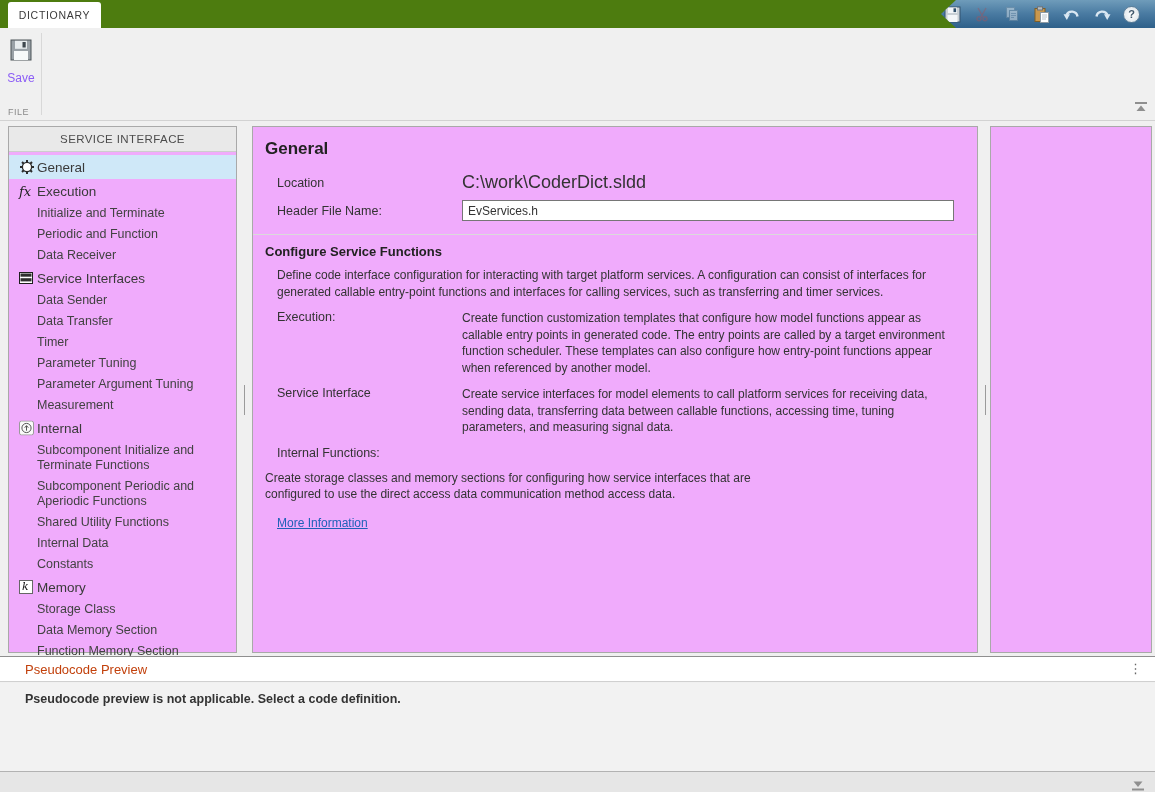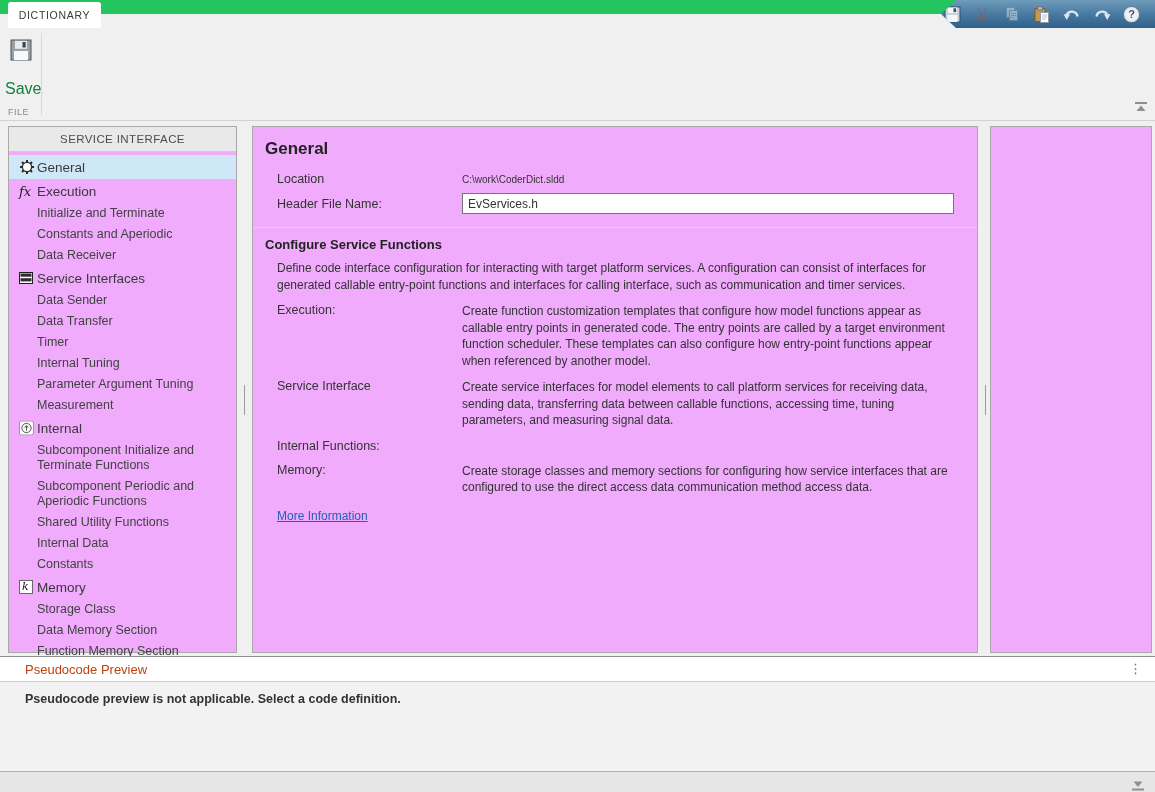--- a/index.html
+++ b/index.html
@@ -3,21 +3,21 @@
 <meta charset="utf-8">
 <style>
   * { box-sizing: border-box; }
   html,body { margin:0; padding:0; }
   body {
     width:1155px; height:792px; position:relative; overflow:hidden;
     font-family:"Liberation Sans", sans-serif; background:#f0f0f0; color:#333;
   }
 
   
-  .titlebar { position:absolute; left:0; top:0; width:100%; height:14px; background:#22c55e; }
+  .titlebar { position:absolute; left:0; top:0; width:100%; height:28px; background:#4d7c0f; }
   .app-tab {
     position:absolute; left:8px; top:2px; width:93px; height:26px; background:#fff;
     border-radius:3px 3px 0 0; display:flex; align-items:center; justify-content:center;
     font-size:10.5px; letter-spacing:.7px; color:#3a3a3a;
   }
   .qab {
     position:absolute; right:0; top:0; height:28px; width:214px;
     display:flex; align-items:center; justify-content:flex-end; gap:7px; padding-right:12px;
     background:linear-gradient(180deg,#6f9cba 0%,#4a7ba2 48%,#2e608a 100%);
     clip-path:polygon(15px 0, 100% 0, 100% 100%, 15px 100%, 0 50%);
@@ -26,21 +26,21 @@
   .qab-btn.disabled { opacity:.45; cursor:default; }
   .help-circle {
     width:17px; height:17px; border-radius:50%; background:radial-gradient(#ffffff,#d7dfe5);
     border:1px solid #5d7f99; color:#40576b; font-weight:bold; font-size:11px;
     display:flex; align-items:center; justify-content:center;
   }
 
   
   .ribbon { position:absolute; left:0; top:28px; width:100%; height:93px; background:#f0f0f0; border-bottom:1px solid #d2d2d2; }
   .save-button { position:absolute; left:5px; top:10px; width:32px; text-align:center; cursor:pointer; }
-  .save-button .lbl { margin-top:14px; font-size:16px; color:#15803d; }
+  .save-button .lbl { margin-top:5px; font-size:12px; color:#8b5cf6; }
   .file-section-label { position:absolute; left:8px; bottom:3px; font-size:9px; color:#8a8a8a; letter-spacing:.5px; }
   .ribbon-divider { position:absolute; left:41px; top:5px; bottom:5px; width:1px; background:#d8d8d8; }
   .ribbon-collapse { position:absolute; right:7px; bottom:4px; cursor:pointer; }
 
   
   .panel { position:absolute; background:#f0abfc; border:1px solid #a9a9a9; }
   .sidebar-panel   { left:8px;   top:126px; width:229px; height:527px; }
   .main-panel      { left:252px; top:126px; width:726px; height:527px; overflow:hidden; }
   .right-panel     { left:990px; top:126px; width:162px; height:527px; }
 
@@ -59,21 +59,21 @@
   .tree-item .ticon { position:absolute; left:10px; top:50%; transform:translateY(-50%); display:flex; align-items:center; }
   .icon-fx { font-family:"DejaVu Serif", serif; font-style:italic; font-size:13px; color:#222; }
   .icon-k  { font-family:"DejaVu Serif", serif; font-style:italic; font-size:11px; line-height:11px;
              border:1px solid #666; background:#fff; color:#111; padding:0 3px 1px 2px; }
 
   
   .main-inner { padding:10px 12px; }
   .general-title { font-size:17px; font-weight:bold; color:#222; margin:2px 0 13px 0; }
   .frow { display:flex; align-items:center; margin-bottom:7px; }
   .flabel { width:197px; flex-shrink:0; padding-left:12px; font-size:12.5px; }
-  .fvalue { font-size:10px; }
+  .fvalue { font-size:18px; }
   .header-file-input { width:492px; height:21px; border:1px solid #767676; font-size:12px; color:#333;
                        padding:7px 5px; font-family:"Liberation Sans", sans-serif; }
   .main-divider { border:none; border-top:1px solid #dadada; margin:13px -12px 9px -12px; }
   .section-title { font-size:13px; font-weight:bold; color:#222; margin:0 0 8px 0; }
   .intro-text { margin:0 0 10px 12px; width:678px; font-size:12px; line-height:1.38; }
   .crow { display:flex; margin-bottom:10px; }
   .clabel { width:197px; flex-shrink:0; padding-left:12px; font-size:12.5px; }
   .ctext { width:492px; font-size:12px; line-height:1.38; }
   .more-info-link { display:inline-block; margin:3px 0 0 12px; font-size:12px; color:#2062b8; text-decoration:underline; cursor:pointer; }
 
@@ -181,33 +181,33 @@
               <line x1="13" y1="3" x2="10.8" y2="5.2"></line>
               <line x1="5.2" y1="10.8" x2="3" y2="13"></line>
             </g>
             <circle cx="8" cy="8" r="4.6" fill="#fff" stroke="#2b2b2b" stroke-width="1.3"></circle>
           </svg>
         </span><span class="tree-label">General</span></div>
       <div class="tree-item level0"><span class="ticon">
           <span class="icon-fx">fx</span>
         </span><span class="tree-label">Execution</span></div>
       <div class="tree-item level1"><span class="tree-label">Initialize and Terminate</span></div>
-      <div class="tree-item level1"><span class="tree-label">Constants and Aperiodic</span></div>
+      <div class="tree-item level1"><span class="tree-label">Periodic and Function</span></div>
       <div class="tree-item level1"><span class="tree-label">Data Receiver</span></div>
       <div class="tree-item level0"><span class="ticon">
           <svg width="14" height="12" viewBox="0 0 14 12">
             <rect x="0.5" y="0.5" width="13" height="11" fill="#fff" stroke="#1e1e1e"></rect>
             <rect x="1.5" y="1.5" width="11" height="3.2" fill="#2e2e2e"></rect>
             <rect x="1.5" y="6.2" width="11" height="3.2" fill="#2e2e2e"></rect>
           </svg>
         </span><span class="tree-label">Service Interfaces</span></div>
       <div class="tree-item level1"><span class="tree-label">Data Sender</span></div>
       <div class="tree-item level1"><span class="tree-label">Data Transfer</span></div>
       <div class="tree-item level1"><span class="tree-label">Timer</span></div>
-      <div class="tree-item level1"><span class="tree-label">Internal Tuning</span></div>
+      <div class="tree-item level1"><span class="tree-label">Parameter Tuning</span></div>
       <div class="tree-item level1"><span class="tree-label">Parameter Argument Tuning</span></div>
       <div class="tree-item level1"><span class="tree-label">Measurement</span></div>
       <div class="tree-item level0"><span class="ticon">
           <svg width="15" height="15" viewBox="0 0 15 15">
             <rect x="0.5" y="0.5" width="14" height="14" rx="2" fill="#fafafa" stroke="#9a9a9a"></rect>
             <circle cx="7.5" cy="7.5" r="4.6" fill="none" stroke="#555"></circle>
             <path d="M7.5 10.2 V5.4 M5.7 7.2 L7.5 5.1 L9.3 7.2" stroke="#555" fill="none"></path>
           </svg>
         </span><span class="tree-label">Internal</span></div>
       <div class="tree-item level1"><span class="tree-label">Subcomponent Initialize and Terminate Functions</span></div>
@@ -236,36 +236,35 @@
     </div>
 
     <div class="frow">
       <div class="flabel">Header File Name:</div>
       <input class="header-file-input" type="text" value="EvServices.h" style="">
     </div>
 
     <hr class="main-divider">
 
     <div class="section-title">Configure Service Functions</div>
-    <p class="intro-text">Define code interface configuration for interacting with target platform services. A configuration can consist of interfaces for generated callable entry-point functions and interfaces for calling interface, such as communication and timer services.</p>
+    <p class="intro-text">Define code interface configuration for interacting with target platform services. A configuration can consist of interfaces for generated callable entry-point functions and interfaces for calling services, such as transferring and timer services.</p>
 
     <div>
         <div class="crow">
           <div class="clabel">Execution:</div>
           <div class="ctext">Create function customization templates that configure how model functions appear as callable entry points in generated code. The entry points are called by a target environment function scheduler. These templates can also configure how entry-point functions appear when referenced by another model.</div>
         </div>
         <div class="crow">
           <div class="clabel">Service Interface</div>
           <div class="ctext">Create service interfaces for model elements to call platform services for receiving data, sending data, transferring data between callable functions, accessing time, tuning parameters, and measuring signal data.</div>
         </div>
         <div class="crow">
           <div class="clabel">Internal Functions:</div>
         </div>
         <div class="crow">
-          <div class="clabel">Memory:</div>
           <div class="ctext">Create storage classes and memory sections for configuring how service interfaces that are configured to use the direct access data communication method access data.</div>
         </div>
       </div>
 
     <a class="more-info-link">More Information</a>
   </div>
 </div>
 
 <div class="split-handle" style="left:985px; top:385px;"></div>
 

